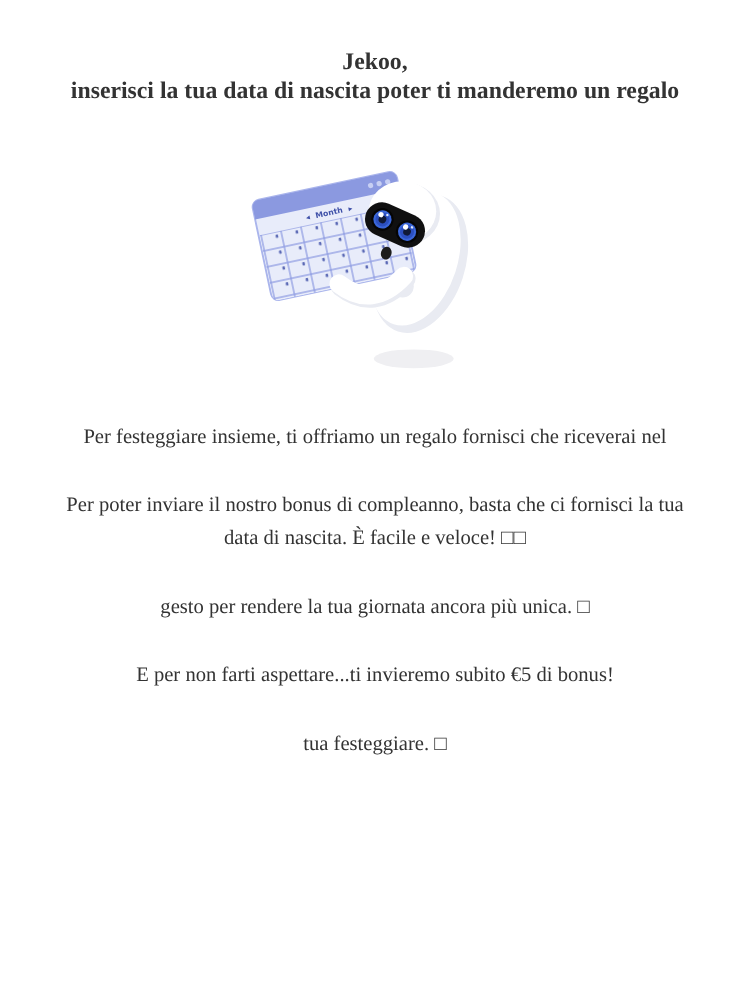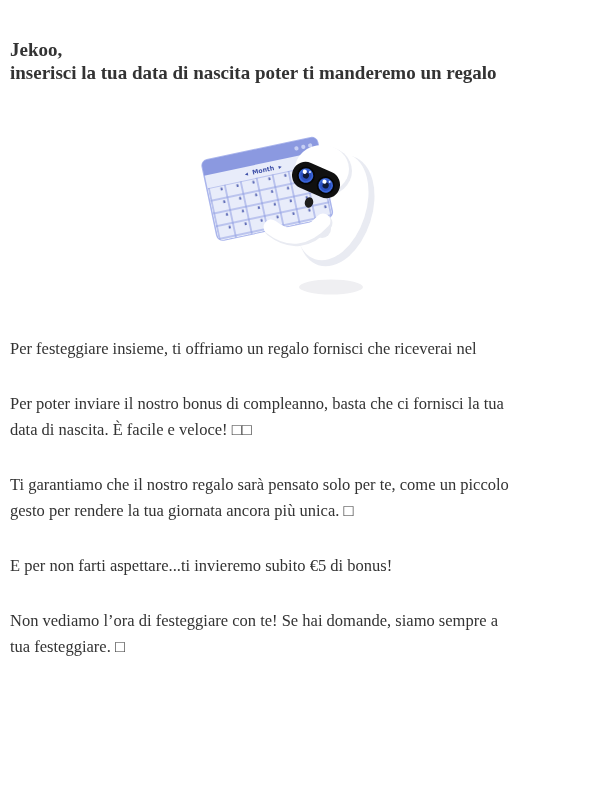--- a/index.html
+++ b/index.html
@@ -4,21 +4,21 @@
 <style>
   * { box-sizing: border-box; }
   html, body { margin: 0; padding: 0; }
   body {
     width: 600px; height: 800px;
     background: #ffffff;
     color: #333333;
     font-family: "Liberation Serif", "DejaVu Serif", serif;
     overflow: hidden;
   }
-  .email { padding: 38px 10px 0; text-align: left; }
+  .email { padding: 38px 10px 0; text-align: center; }
   h1 {
     margin: 0;
     font-size: 19px;
     line-height: 23px;
     font-weight: bold;
     color: #333333;
   }
   h1 span { display: block; white-space: nowrap; }
   .illo { margin: 23px auto 0; width: 260px; height: 200px; }
   .illo svg { display: block; }
@@ -121,26 +121,24 @@
   <p class="para">
     <span>Per festeggiare insieme, ti offriamo un regalo fornisci che riceverai nel</span>
   </p>
 
   <p class="para">
     <span>Per poter inviare il nostro bonus di compleanno, basta che ci fornisci la tua</span>
     <span>data di nascita. È facile e veloce! □□</span>
   </p>
 
   <p class="para">
-    <span>Ti garantiamo che il nostro regalo sarà pensato solo per te, come un piccolo</span>
     <span>gesto per rendere la tua giornata ancora più unica. □</span>
   </p>
 
   <p class="para">
     <span>E per non farti aspettare...ti invieremo subito €5 di bonus!</span>
   </p>
 
   <p class="para">
-    <span>Non vediamo l’ora di festeggiare con te! Se hai domande, siamo sempre a</span>
     <span>tua festeggiare. □</span>
   </p>
 
 </div>
 
 </body></html>

